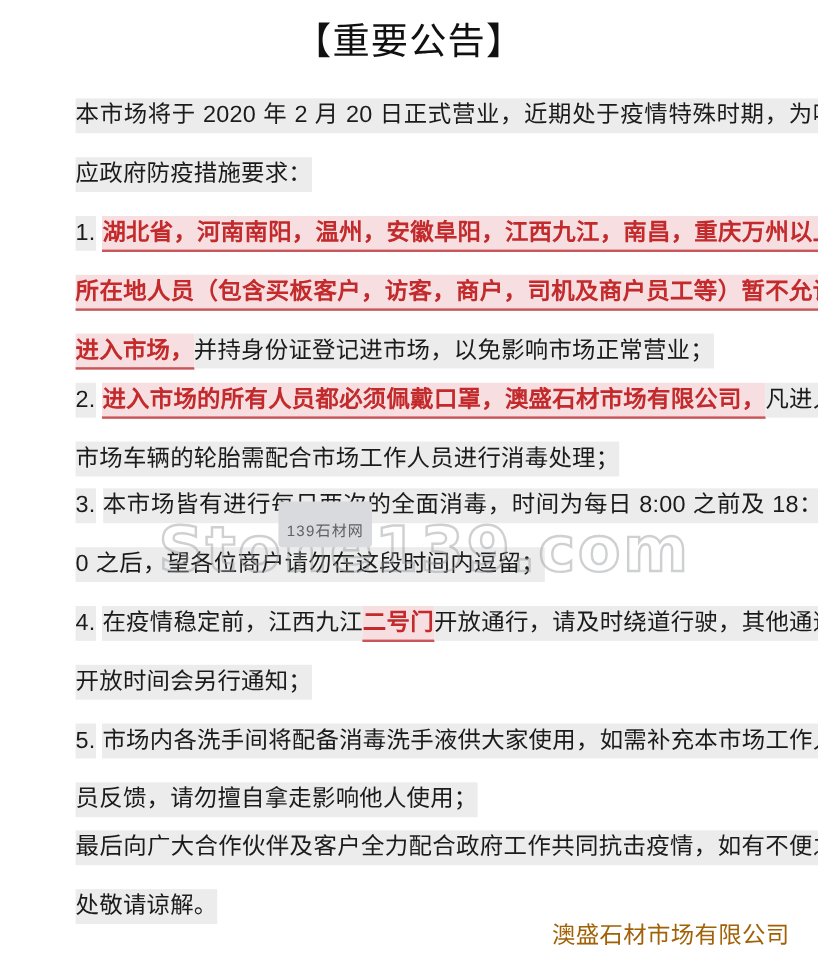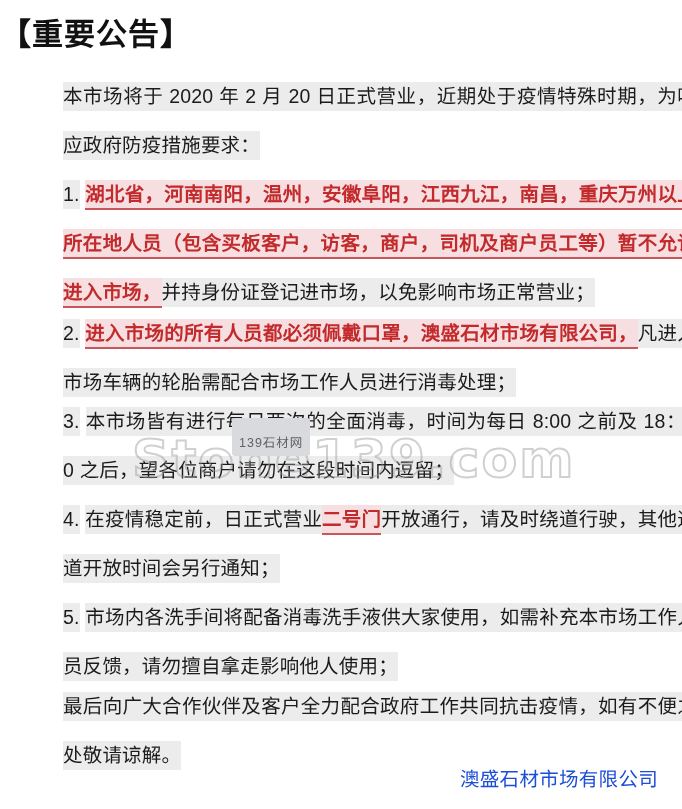--- a/index.html
+++ b/index.html
@@ -25,23 +25,23 @@
     padding: 0;
     background: #ffffff;
   }
 
   
   .doc-title {
     position: absolute;
     left: 0;
     top: 13px;
     width: 682px;
-    text-align: left;
+    text-align: center;
     font-size: 31px;
-    font-weight: bold;
+    font-weight: normal;
     letter-spacing: 1px;
     color: #111111;
     line-height: 44px;
     white-space: nowrap;
   }
 
   
   .body-block {
     position: absolute;
     left: 24px;
@@ -95,24 +95,23 @@
   .p6  { position: absolute; left: 0;   top: 521px; width: 634px; }
   .p7  { position: absolute; left: 0;   top: 610px; width: 634px; }
 
   
   .signature {
     position: absolute;
     right: 24px;
     bottom: 14px;
     font-size: 19.5px;
     line-height: 30px;
-    color: #1d4ed8;
+    color: #a16207;
     letter-spacing: 0.3px;
     white-space: nowrap;
-    font-family: Liberation Serif, serif;
   }
 
   
   .watermark {
     position: absolute;
     left: 132px;
     top: 424px;
     width: 430px;
     height: 62px;
     pointer-events: none;
@@ -169,21 +168,21 @@
       <span class="red">进入市场的所有人员都必须佩戴口罩，澳盛石材市场有限公司，</span><span class="hl-gray">凡进入市场车辆的轮胎需配合市场工作人员进行消毒处理；</span>
     </p>
 
     <p class="para p4 indent">
       <span class="hl-gray num">3.</span>
       <span class="hl-gray">本市场皆有进行每日两次的全面消毒，时间为每日 8:00 之前及 18：00 之后，望各位商户请勿在这段时间内逗留；</span>
     </p>
 
     <p class="para p5 indent">
       <span class="hl-gray num">4.</span>
-      <span class="hl-gray">在疫情稳定前，日正式营业</span><span class="red">二号门</span><span class="hl-gray">开放通行，请及时绕道行驶，其他通道开放时间会另行通知；</span>
+      <span class="hl-gray">在疫情稳定前，江西九江</span><span class="red">二号门</span><span class="hl-gray">开放通行，请及时绕道行驶，其他通道开放时间会另行通知；</span>
     </p>
 
     <p class="para p6 indent">
       <span class="hl-gray num">5.</span>
       <span class="hl-gray">市场内各洗手间将配备消毒洗手液供大家使用，如需补充本市场工作人员反馈，请勿擅自拿走影响他人使用；</span>
     </p>
 
     <p class="para p7 indent">
       <span class="hl-gray">最后向广大合作伙伴及客户全力配合政府工作共同抗击疫情，如有不便之处敬请谅解。</span>
     </p>

